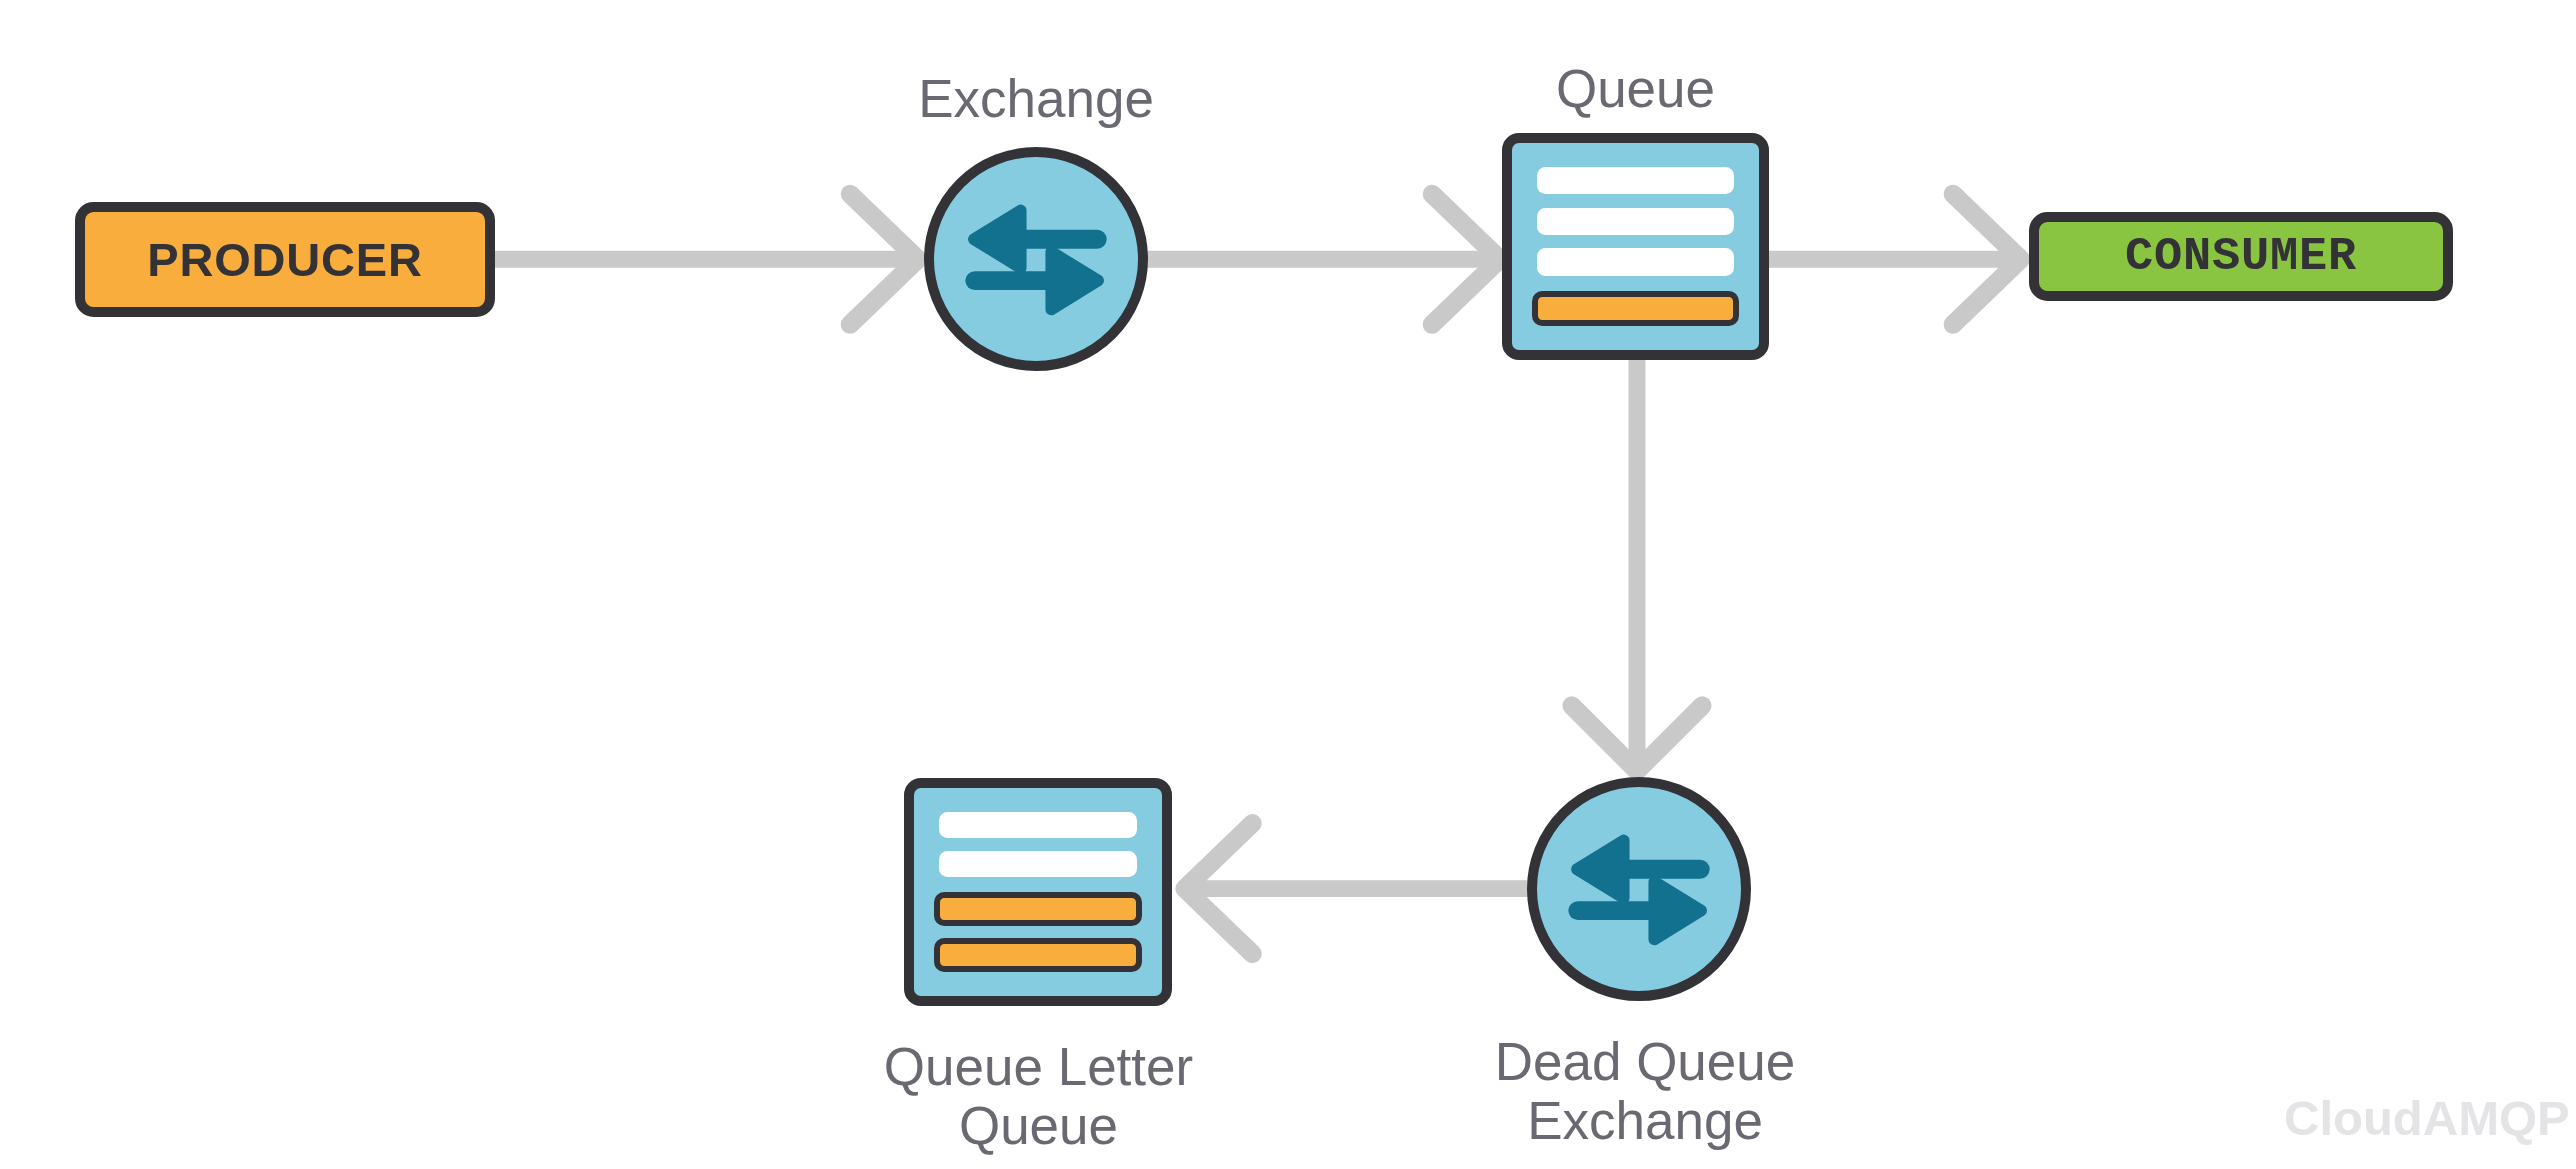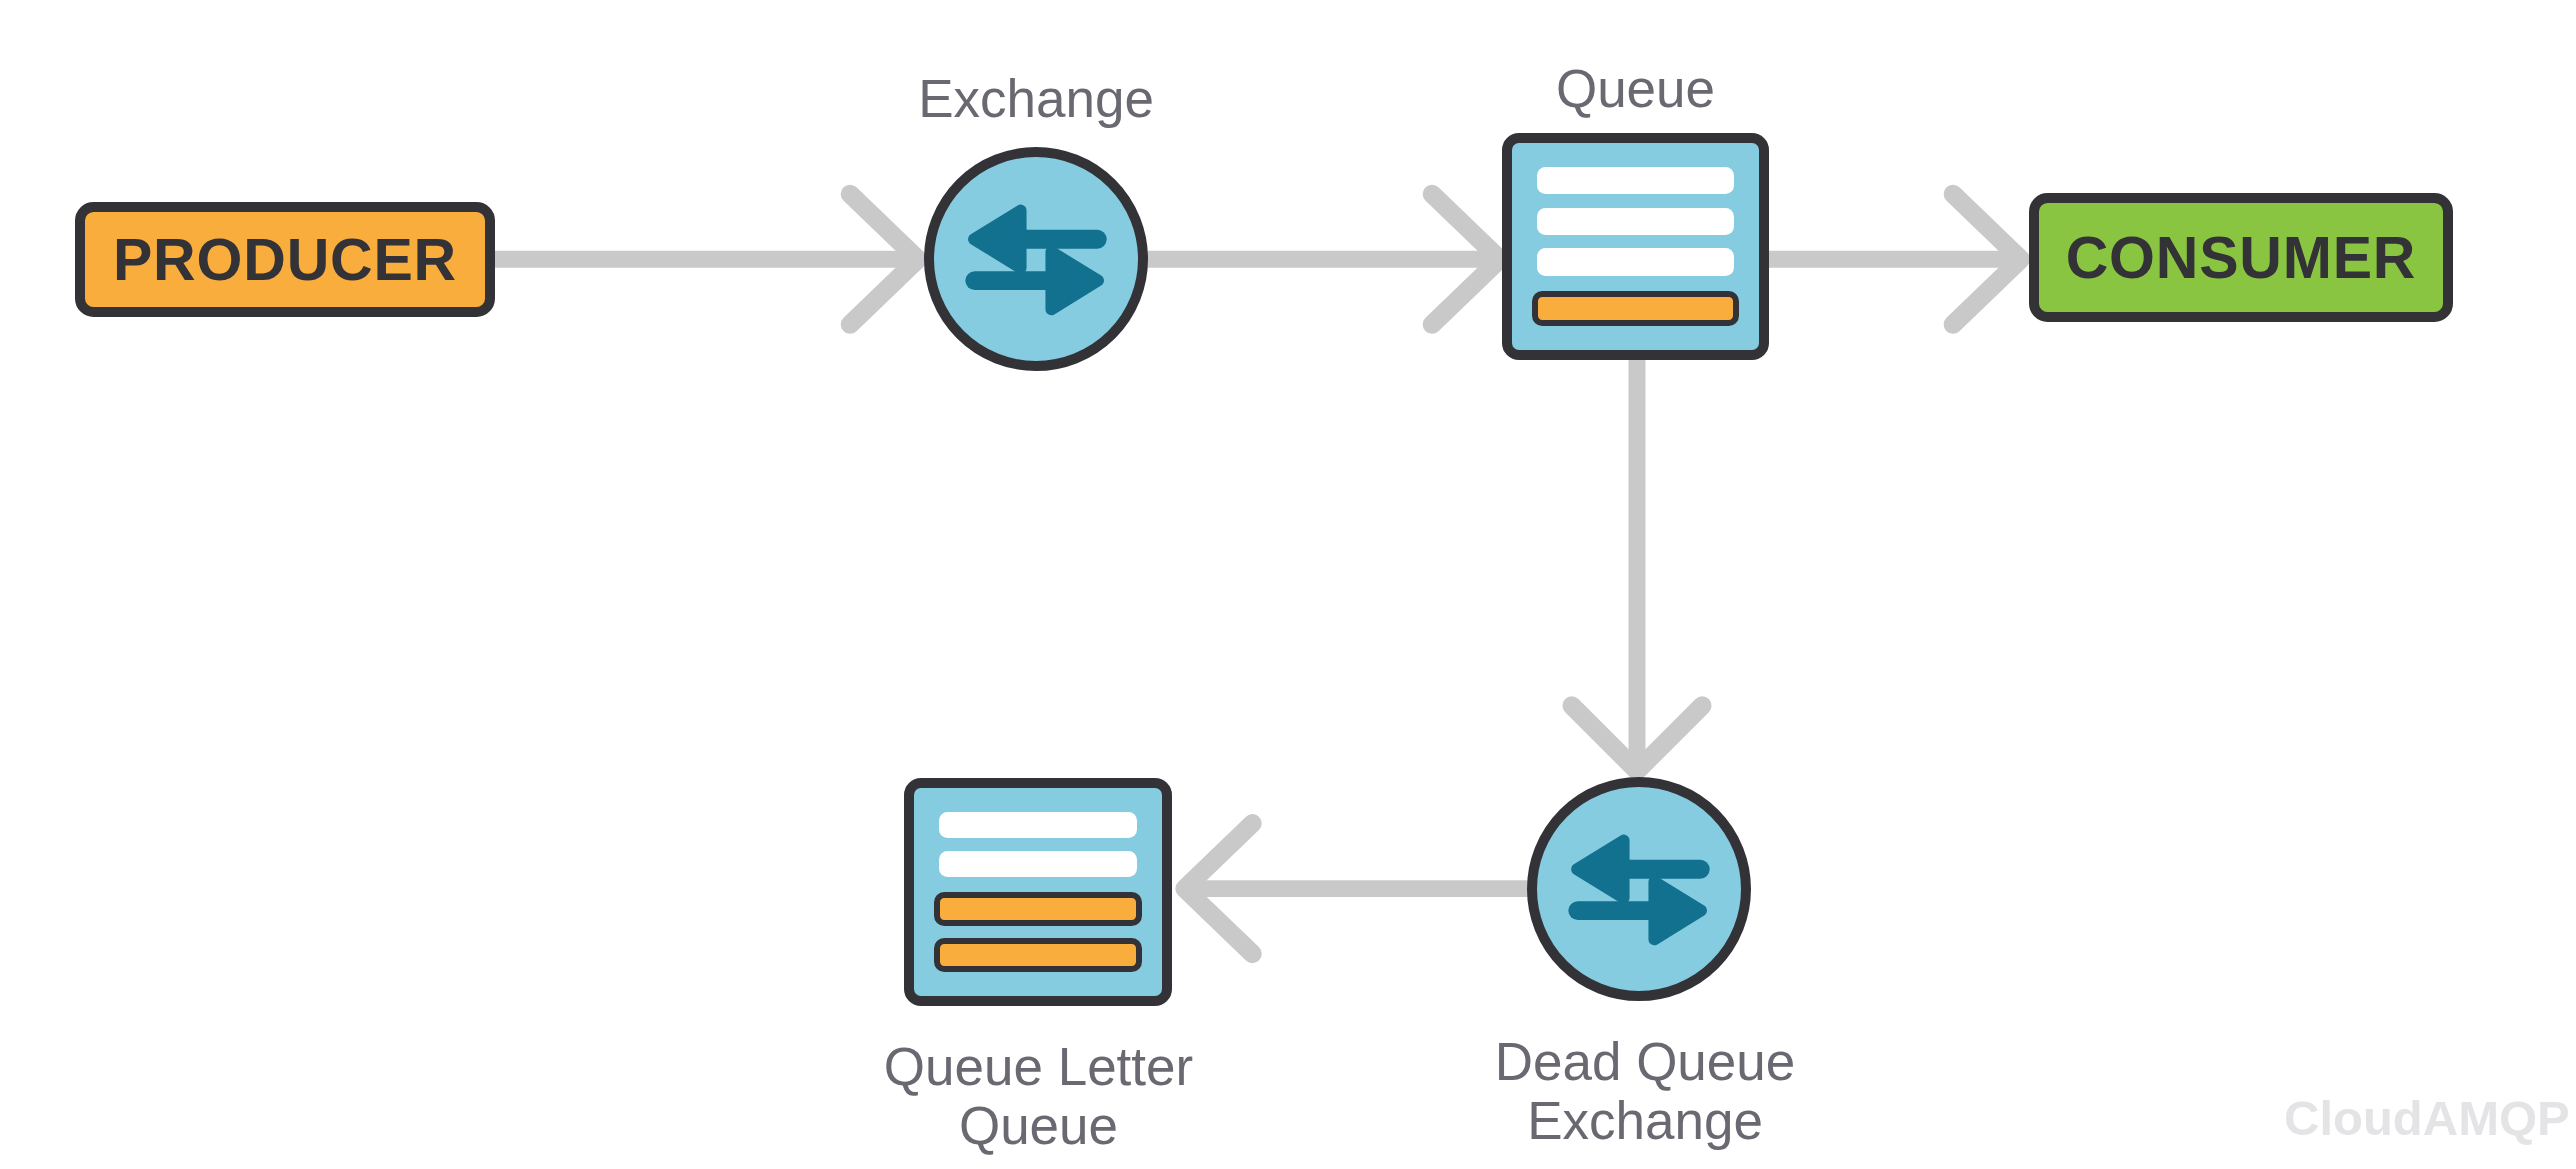--- a/index.html
+++ b/index.html
@@ -30,26 +30,26 @@
 
   .node-box {
     position: absolute;
     z-index: 2;
     border: 10.2px solid #333237;
     border-radius: 18.6px;
     display: flex;
     align-items: center;
     justify-content: center;
     font-weight: 700;
-    font-size: 59px;
+    font-size: 47px;
     letter-spacing: 0.8px;
     color: #333237;
   }
   .producer { left: 75px;  top: 202px; width: 420px; height: 115px; background: #f9ad3c; }
-  .consumer { left: 2029px; top: 193px; width: 424px; height: 129px; background: #8ac541; }
+  .consumer { left: 2029px; top: 212px; width: 424px; height: 89px; background: #8ac541; font-family: Liberation Mono, monospace; }
 
   .circle-node {
     position: absolute;
     z-index: 2;
     width: 224px;
     height: 224px;
     border: 10.2px solid #333237;
     border-radius: 50%;
     background: #85cce0;
     display: flex;

